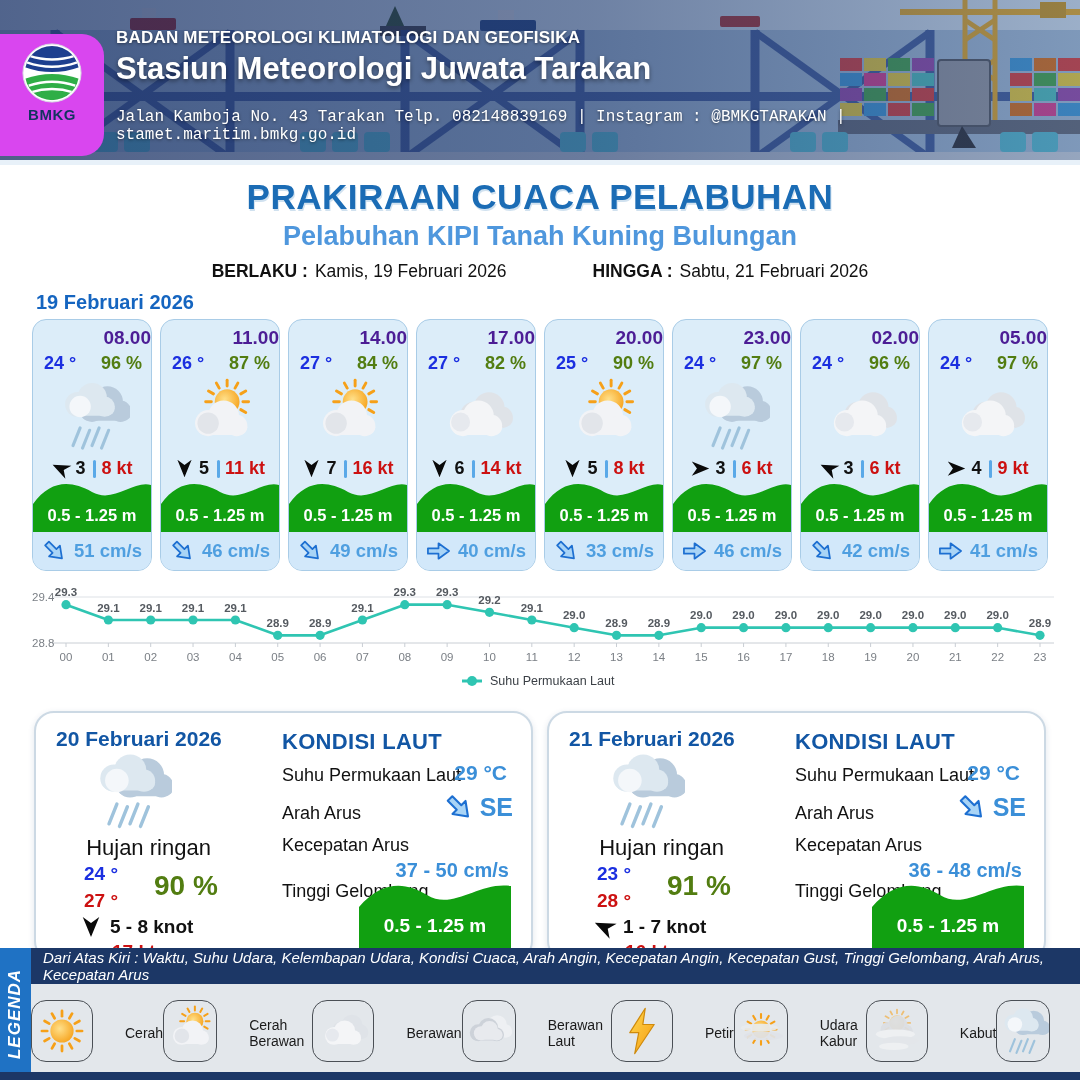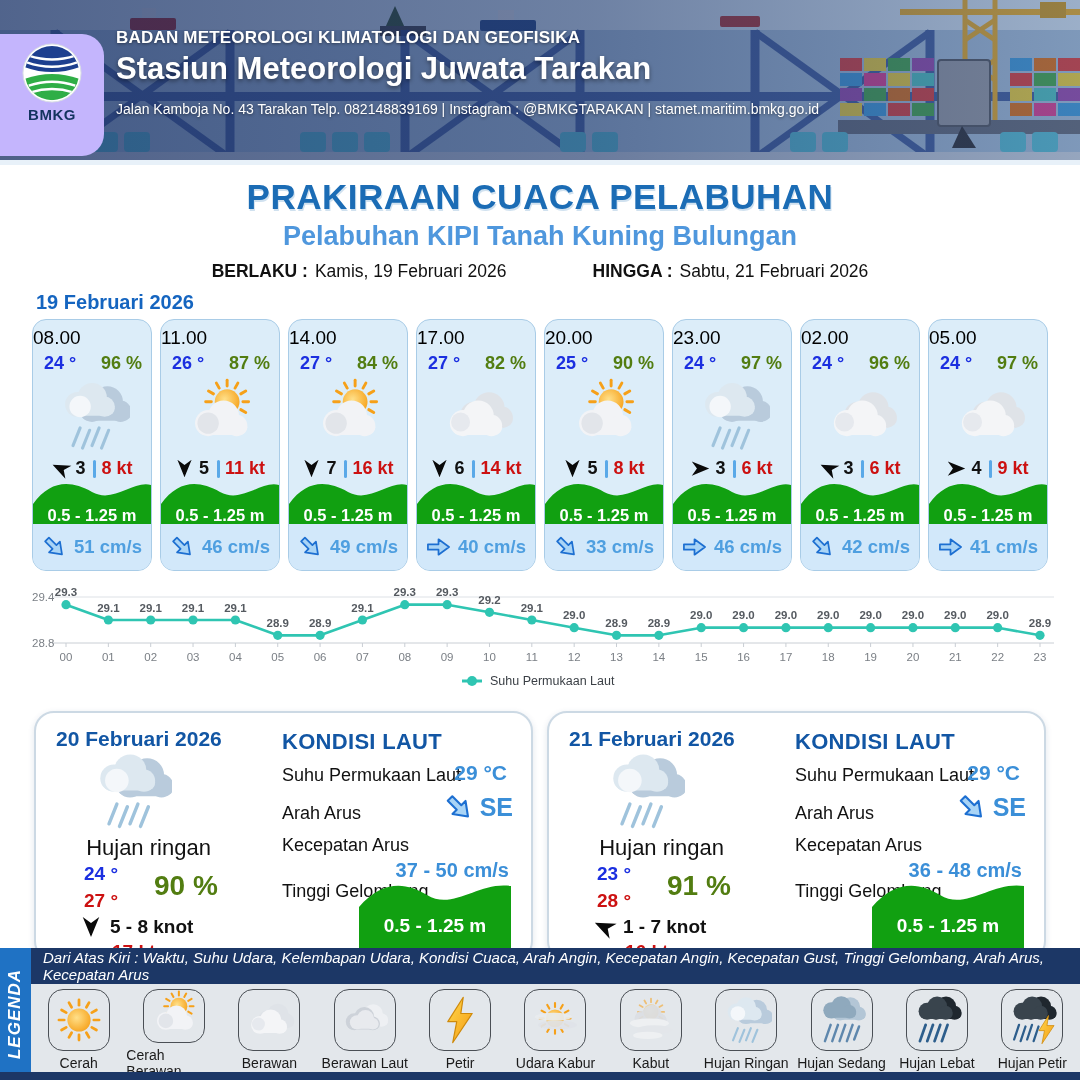--- a/index.html
+++ b/index.html
@@ -4,60 +4,60 @@
 <style>
   * { margin:0; padding:0; box-sizing:border-box; }
   body { background:#888; font-family:"Liberation Sans","DejaVu Sans",sans-serif; }
   .page { width:1080px; height:1080px; background:#ffffff; position:relative; overflow:hidden; margin:0 auto; }
 
   
   .header { position:relative; height:160px; overflow:hidden; background:#7ea4c8; }
   .header-art { position:absolute; inset:0; }
   .header-overlay { position:absolute; inset:0;
     background:linear-gradient(90deg, rgba(21,40,92,.68) 0%, rgba(21,40,92,.52) 55%, rgba(21,40,92,.28) 100%); }
-  .logo-box { position:absolute; left:0; top:34px; width:104px; height:122px; background:#c4b5fd;
+  .logo-box { position:absolute; left:0; top:34px; width:104px; height:122px; background:#d946ef;
     border-radius:0 22px 22px 0; display:flex; flex-direction:column; align-items:center; justify-content:flex-start;
     padding-top:8px; z-index:3; }
   .logo-box .bmkg-label { font-size:15px; font-weight:bold; color:#13335f; margin-top:2px; letter-spacing:.5px; }
   .header-text { position:absolute; left:116px; top:28px; z-index:3; color:#fff; }
   .h-agency { font-size:17px; font-weight:bold; letter-spacing:.2px; text-shadow:0 1px 3px rgba(0,0,0,.45); }
   .h-station { font-size:31px; font-weight:bold; margin-top:3px; text-shadow:0 2px 4px rgba(0,0,0,.45); }
-  .h-address { font-size:14px; margin-top:14px; text-shadow:0 1px 3px rgba(0,0,0,.5); }
+  .h-address { font-size:16px; margin-top:21px; text-shadow:0 1px 3px rgba(0,0,0,.5);font-family:Liberation Mono, monospace; }
   .header-sep { height:5px; background:#e8f1f9; }
 
   
   .title-sec { text-align:center; padding-top:12px; }
   .main-title { font-size:35px; font-weight:bold; color:#1b6cb5; letter-spacing:.5px;
     text-shadow:1px 2px 0 rgba(170,200,225,.55); }
   .sub-title { font-size:27px; font-weight:bold; color:#4f97dd; margin-top:4px; }
   .validity { margin-top:9px; font-size:17.5px; color:#111; display:flex; justify-content:center; gap:86px; }
   .validity b { font-weight:bold; }
   .validity span.v-val { margin-left:7px; font-weight:normal; }
 
   
   .forecast-date { margin:9px 0 5px 36px; font-size:20px; font-weight:bold; color:#1565c0; }
   .cards-row { display:flex; gap:8px; margin:0 32px; }
   .fcard { position:relative; width:120px; height:252px; background:#dcedf9; border:1.5px solid #a9cce7;
     border-radius:14px; overflow:hidden; }
-  .fc-time { position:absolute; top:7px; width:100%; text-align:left; font-size:19px; font-weight:normal; color:#000000; }
+  .fc-time { position:absolute; top:7px; width:100%; text-align:right; font-size:19px; font-weight:bold; color:#4c1d95; }
   .fc-th { position:absolute; top:33px; left:11px; right:9px; display:flex; justify-content:space-between; }
   .fc-temp { font-size:18px; font-weight:bold; color:#1b2fe0; }
   .fc-hum  { font-size:18px; font-weight:bold; color:#527d11; }
   .fc-icon { position:absolute; top:58px; width:100%; display:flex; justify-content:center; }
   .fc-icon svg { width:76px; height:76px; }
   .fc-wind { position:absolute; top:138px; width:100%; display:flex; justify-content:center; align-items:center; gap:5px; }
   .wind-dart { width:19px; height:19px; display:block; transform-origin:center; }
   .fc-wind .w-num { font-size:18px; font-weight:bold; color:#111; }
   .gust-bar { width:3px; height:18px; background:#5aa9e8; border-radius:2px; margin-left:3px; }
   .fc-wind .w-gust { font-size:18px; font-weight:bold; color:#cc1111; }
   .fc-wave { position:absolute; bottom:38px; left:0; width:100%; height:60px; }
   .fc-wave svg { position:absolute; inset:0; width:100%; height:100%; }
   .fc-wave .wave-text { position:absolute; bottom:7px; width:100%; text-align:center;
     font-size:16.5px; font-weight:bold; color:#fff; }
-  .fc-current { position:absolute; bottom:0; left:0; width:100%; height:46px; background:#d2e8fa;
+  .fc-current { position:absolute; bottom:0; left:0; width:100%; height:38px; background:#d2e8fa;
     display:flex; align-items:center; justify-content:center; gap:7px; }
   .cur-arrow { width:25px; height:22px; display:block; transform-origin:center; }
   .fc-current .cur-text { font-size:18.5px; font-weight:bold; color:#4f9fe0; }
 
   
   .chart-sec { margin:10px 26px 0 26px; }
 
   
   .days-row { display:flex; gap:14px; margin:8px 34px 0 34px; }
   .day-card { position:relative; flex:1; height:250px; background:#fff; border:2px solid #ccd9e4;
@@ -90,21 +90,21 @@
   
   .legend-sec { position:absolute; left:0; bottom:0; width:1080px; height:132px; background:#e3e7eb; }
   .legend-tab { position:absolute; left:0; top:0; width:31px; height:132px; background:#1f72c4;
     display:flex; align-items:center; justify-content:center; z-index:2; }
   .legend-tab span { transform:rotate(-90deg); font-size:17px; font-weight:bold; font-style:italic;
     color:#fff; letter-spacing:1px; white-space:nowrap; }
   .legend-desc { position:absolute; left:31px; right:0; top:0; height:36px; background:#1c3766;
     display:flex; align-items:center; padding-left:12px; }
   .legend-desc span { color:#fff; font-size:15px; font-style:italic; }
   .legend-items { position:absolute; left:31px; right:0; top:36px; bottom:8px; display:flex; }
-  .legend-item { flex:1; display:flex; flex-direction:column; align-items:center; padding-top:5px; }
+  .legend-item { flex:1; display:flex; flex-direction:row; align-items:center; padding-top:5px;gap:32px; }
   .legend-icon-box { width:62px; height:62px; border:1.7px solid #4a4f55; border-radius:15px;
     display:flex; align-items:center; justify-content:center; }
   .legend-icon-box svg { width:52px; height:52px; }
   .legend-label { margin-top:4px; font-size:14px; color:#1a1a1a; }
   .bottom-strip { position:absolute; left:0; bottom:0; width:1080px; height:8px; background:#1c3766; z-index:3; }
 
   svg text { font-family:"Liberation Sans","DejaVu Sans",sans-serif; }
 </style>
 </head>
 <body>

